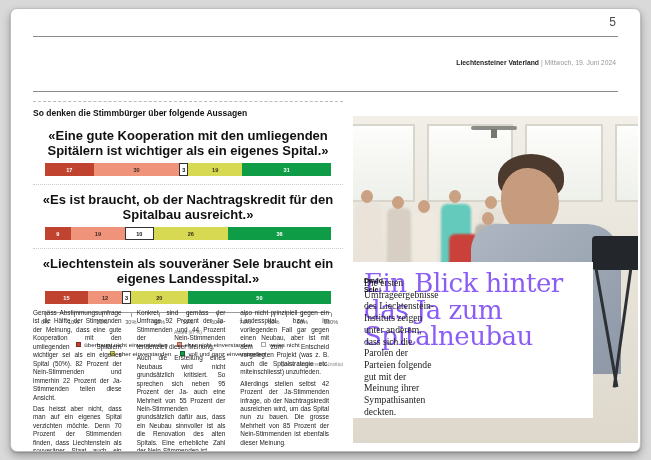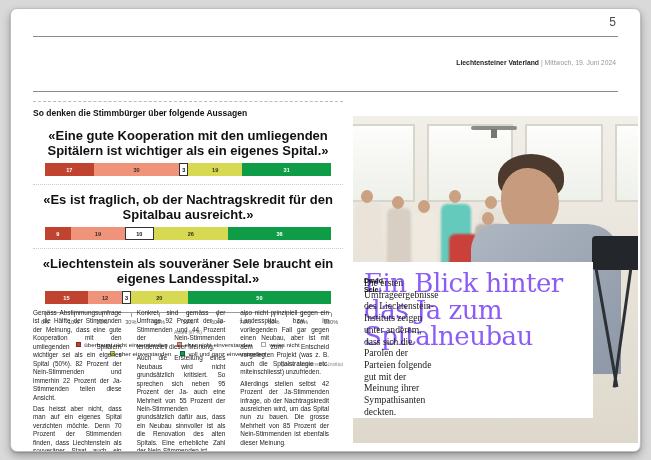--- a/index.html
+++ b/index.html
@@ -82,21 +82,21 @@
     <div id="bars">
         <div class="statement">«Eine gute Kooperation mit den umliegenden Spitälern ist wichtiger als ein eigenes Spital.»</div>
         <div class="bar">
           <div class="seg" style="width: 17%; background: rgb(192, 67, 47); color: rgb(255, 255, 255);">17</div>
           <div class="seg" style="width: 30%; background: rgb(240, 147, 123); color: rgb(58, 42, 36);">30</div>
           <div class="seg" style="width: 3%; background: rgb(255, 255, 255); color: rgb(17, 17, 17); border: 1px solid rgb(51, 51, 51);">3</div>
           <div class="seg" style="width: 19%; background: rgb(216, 217, 82); color: rgb(51, 51, 26);">19</div>
           <div class="seg" style="width: 31%; background: rgb(14, 156, 71); color: rgb(255, 255, 255);">31</div>
         </div>
         <div class="bar-sep"></div>
-        <div class="statement">«Es ist fraglich, ob der Nachtragskredit für den Spitalbau ausreicht.»</div>
+        <div class="statement">«Es ist braucht, ob der Nachtragskredit für den Spitalbau ausreicht.»</div>
         <div class="bar">
           <div class="seg" style="width: 9%; background: rgb(192, 67, 47); color: rgb(255, 255, 255);">9</div>
           <div class="seg" style="width: 19%; background: rgb(240, 147, 123); color: rgb(58, 42, 36);">19</div>
           <div class="seg" style="width: 10%; background: rgb(255, 255, 255); color: rgb(17, 17, 17); border: 1px solid rgb(51, 51, 51);">10</div>
           <div class="seg" style="width: 26%; background: rgb(216, 217, 82); color: rgb(51, 51, 26);">26</div>
           <div class="seg" style="width: 36%; background: rgb(14, 156, 71); color: rgb(255, 255, 255);">36</div>
         </div>
         <div class="bar-sep"></div>
         <div class="statement">«Liechtenstein als souveräner Sele braucht ein eigenes Landesspital.»</div>
         <div class="bar">

